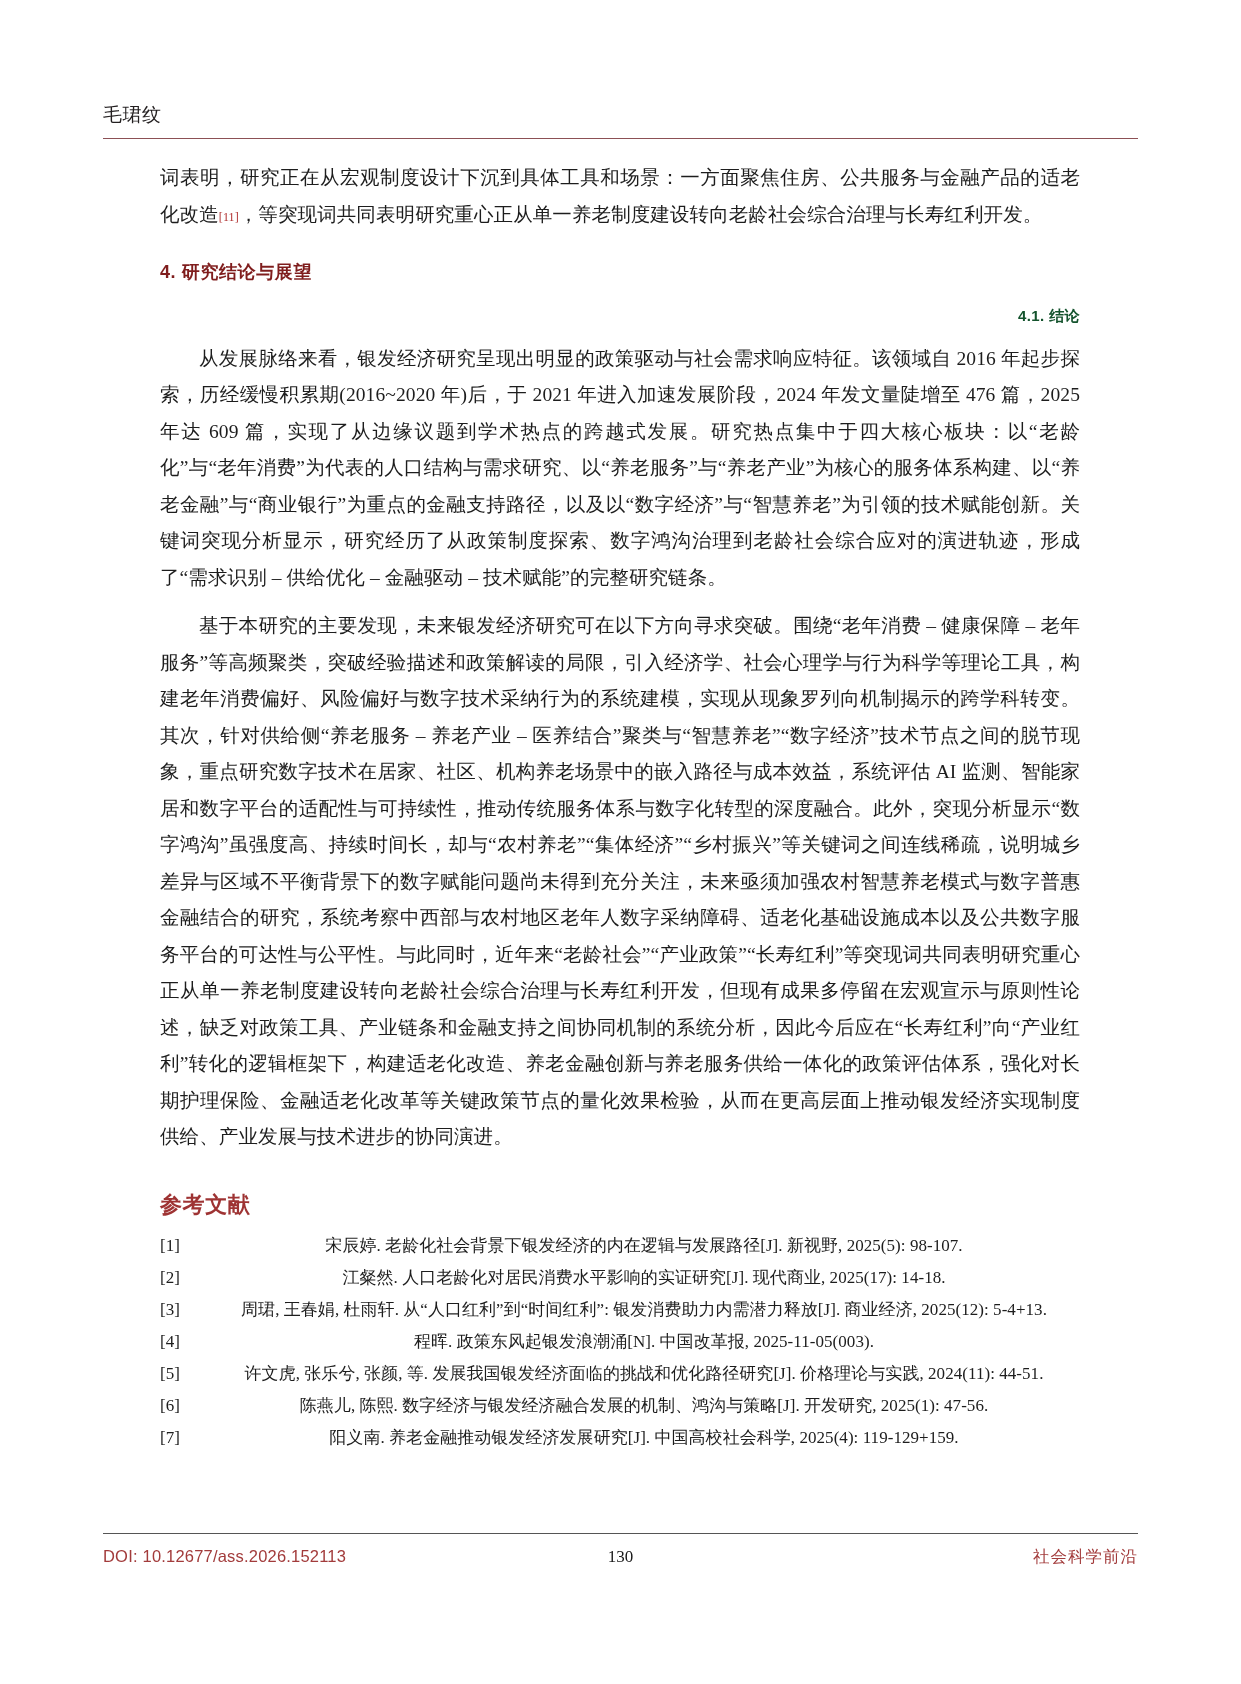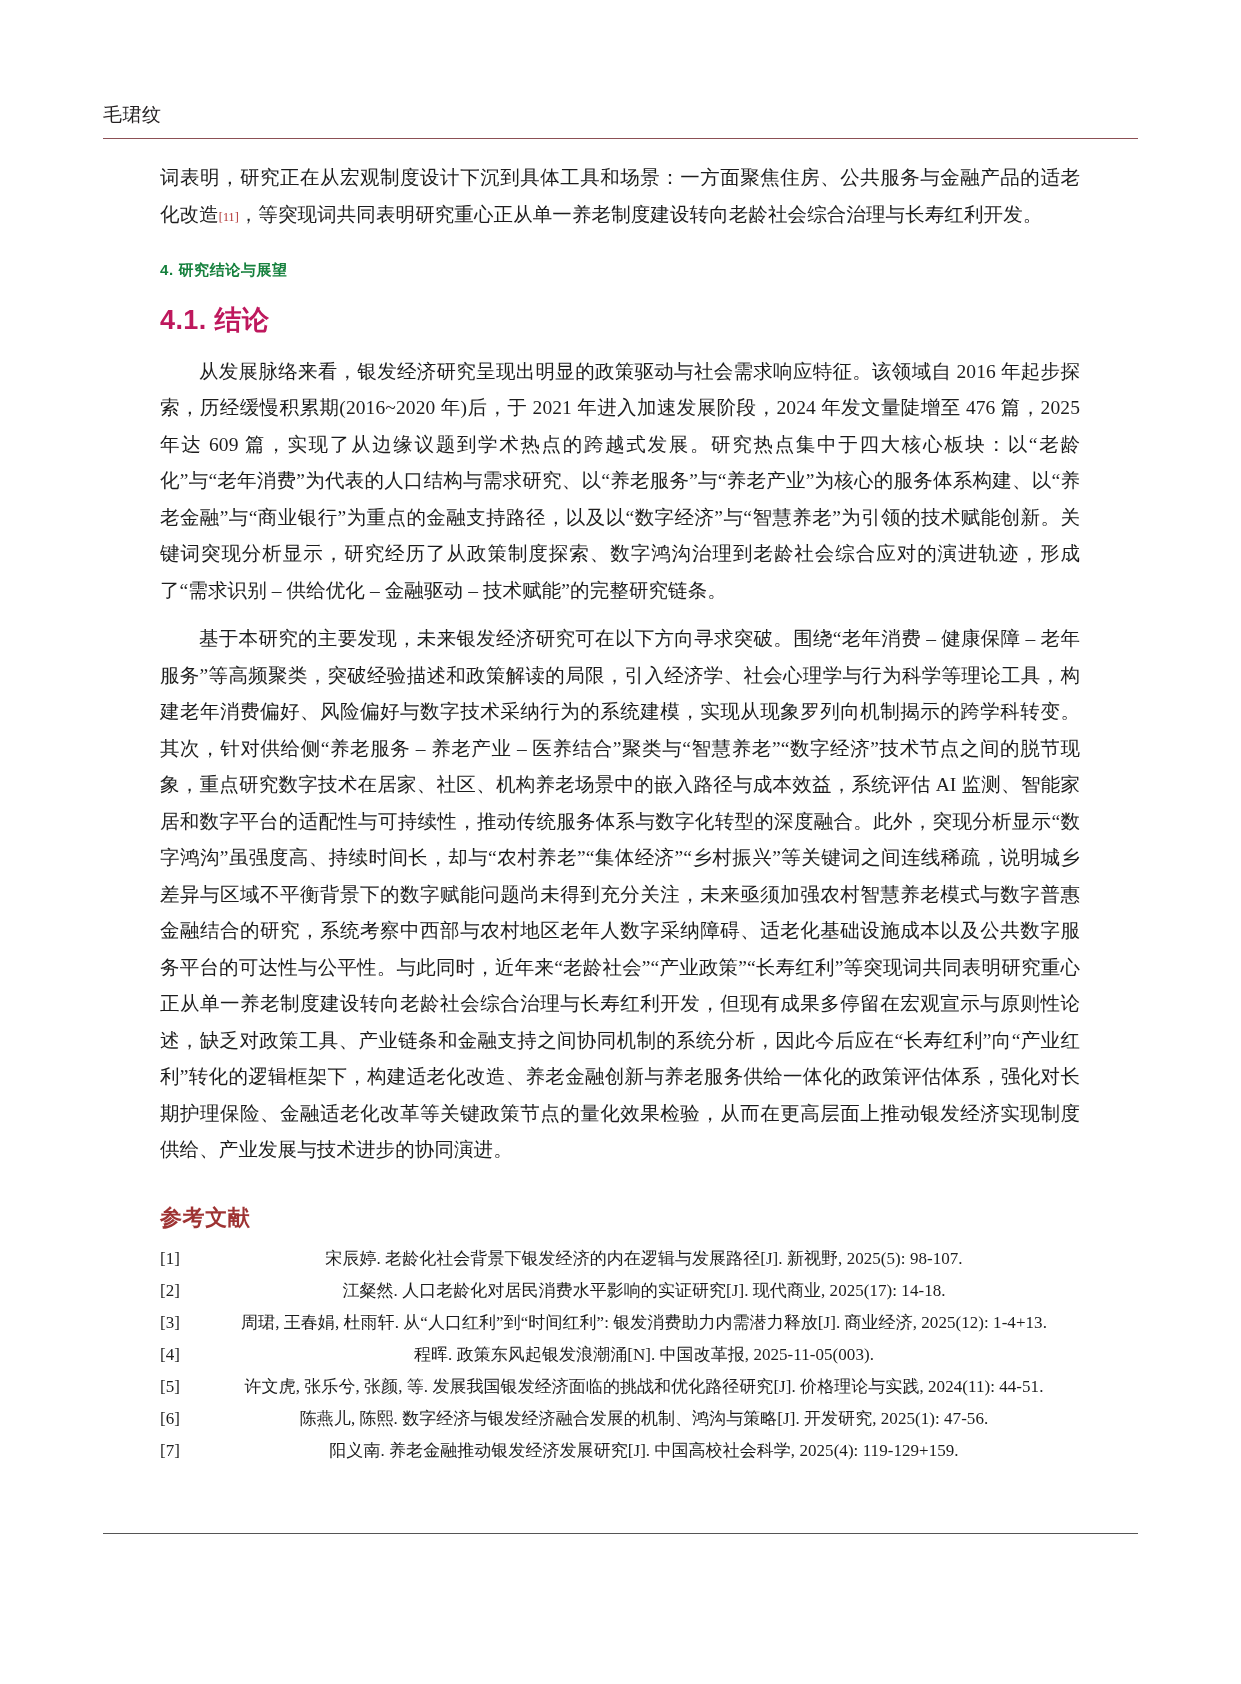--- a/index.html
+++ b/index.html
@@ -66,35 +66,36 @@
     text-indent: 2em;
   }
   .ref-mark {
     color: #b03030;
     font-size: 12px;
     vertical-align: baseline;
   }
 
   h2.sec-h1 {
     margin: 24px 0 12px 0;
-    font-size: 15px;
+    font-size: 18px;
     font-weight: bold;
-    color: #15803d;
+    color: #7f1d1d;
     font-family: "Liberation Sans", "DejaVu Sans", sans-serif;
     letter-spacing: 0.6px;
     line-height: 1.45;
   }
   h3.sec-h2 {
     margin: 20px 0 2px 0;
-    font-size: 27px;
+    font-size: 15px;
     font-weight: bold;
-    color: #be185d;
+    color: #14532d;
     font-family: "Liberation Sans", "DejaVu Sans", sans-serif;
     letter-spacing: 0.4px;
     line-height: 1.45;
+    text-align: right;
   }
   .gap-after-head { height: 12px; }
 
   h2.ref-heading {
     margin: 34px 0 10px 0;
     font-size: 22px;
     font-weight: bold;
     color: #9e3333;
     font-family: Liberation Serif, serif;
     letter-spacing: 0.6px;
@@ -190,21 +191,21 @@
       <li class="ref-item">
         <span class="ref-num">[1]</span>
         <span class="ref-text">宋辰婷. 老龄化社会背景下银发经济的内在逻辑与发展路径[J]. 新视野, 2025(5): 98-107.</span>
       </li>
       <li class="ref-item">
         <span class="ref-num">[2]</span>
         <span class="ref-text">江粲然. 人口老龄化对居民消费水平影响的实证研究[J]. 现代商业, 2025(17): 14-18.</span>
       </li>
       <li class="ref-item">
         <span class="ref-num">[3]</span>
-        <span class="ref-text">周珺, 王春娟, 杜雨轩. 从“人口红利”到“时间红利”: 银发消费助力内需潜力释放[J]. 商业经济, 2025(12): 1-4+13.</span>
+        <span class="ref-text">周珺, 王春娟, 杜雨轩. 从“人口红利”到“时间红利”: 银发消费助力内需潜力释放[J]. 商业经济, 2025(12): 5-4+13.</span>
       </li>
       <li class="ref-item">
         <span class="ref-num">[4]</span>
         <span class="ref-text">程晖. 政策东风起银发浪潮涌[N]. 中国改革报, 2025-11-05(003).</span>
       </li>
       <li class="ref-item">
         <span class="ref-num">[5]</span>
         <span class="ref-text">许文虎, 张乐兮, 张颜, 等. 发展我国银发经济面临的挑战和优化路径研究[J]. 价格理论与实践, 2024(11): 44-51.</span>
       </li>
       <li class="ref-item">
@@ -214,15 +215,20 @@
       <li class="ref-item">
         <span class="ref-num">[7]</span>
         <span class="ref-text">阳义南. 养老金融推动银发经济发展研究[J]. 中国高校社会科学, 2025(4): 119-129+159.</span>
       </li>
     </ul>
 
   </div>
 
   <div class="footer">
     <div class="footer-rule"></div>
+    <div class="footer-row">
+      <span class="footer-doi">DOI: 10.12677/ass.2026.152113</span>
+      <span class="footer-page">130</span>
+      <span class="footer-journal">社会科学前沿</span>
+    </div>
   </div>
 
 </div>
 
 </body></html>

